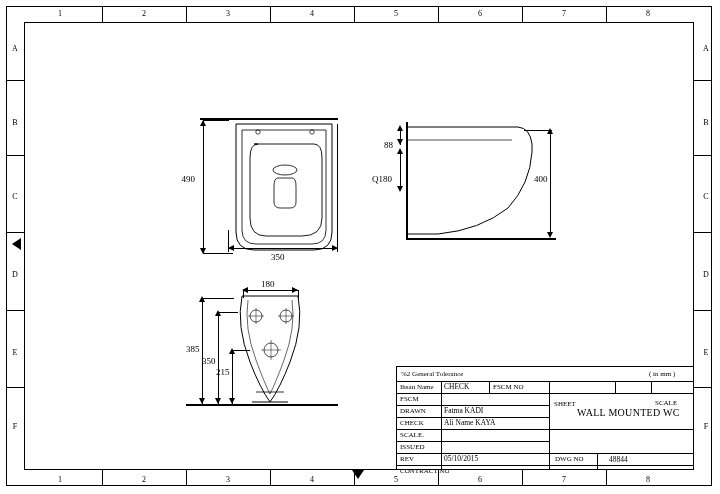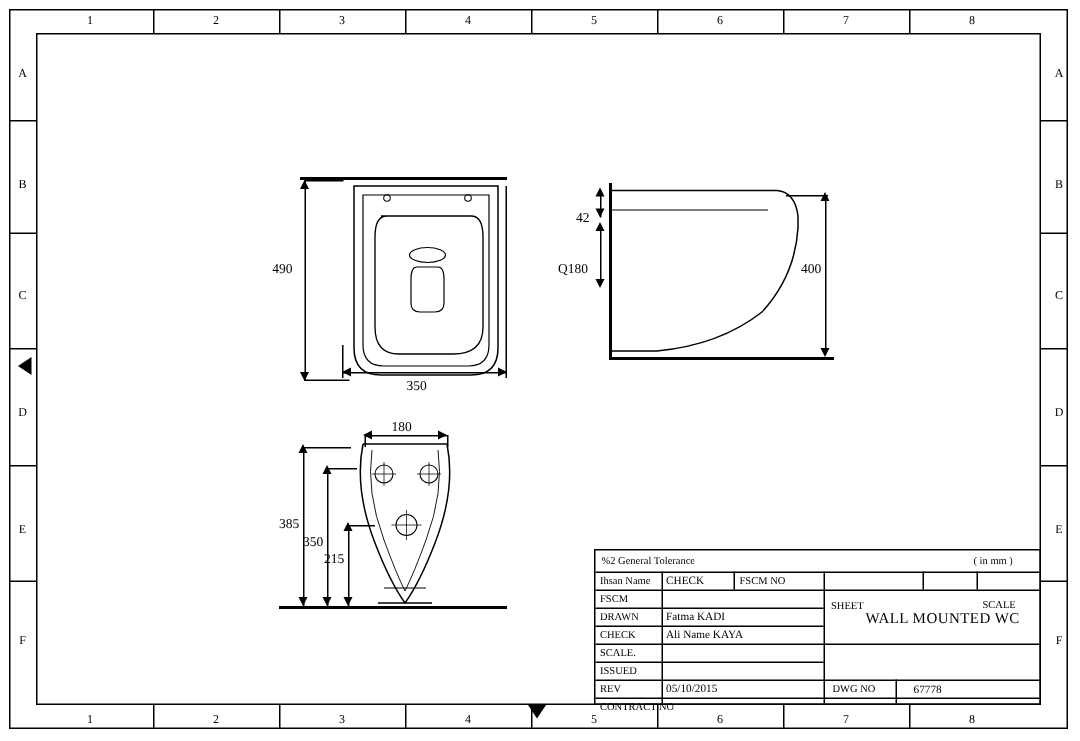--- a/index.html
+++ b/index.html
@@ -230,21 +230,21 @@
       <path d="M110,5 Q122,6 124,22 L124,30" fill="none" stroke="#000" stroke-width="1"></path>
 
       <path d="M124,30 Q122,62 100,86 Q72,108 30,112 L0,112" fill="none" stroke="#000" stroke-width="1"></path>
 
       <path d="M0,18 L104,18" fill="none" stroke="#000" stroke-width="0.7"></path>
     </svg>
 
     <div class="ln" style="left:400px; top:127px; width:1px; height:18px;"></div>
     <div class="arrow-up" style="left:397px; top:125px;"></div>
     <div class="arrow-down" style="left:397px; top:139px;"></div>
-    <div class="dim-text" style="left:384px; top:140px;">42</div>
+    <div class="dim-text" style="left:384px; top:140px;">88</div>
 
     <div class="ln" style="left:400px; top:150px; width:1px; height:40px;"></div>
     <div class="arrow-up" style="left:397px; top:148px;"></div>
     <div class="arrow-down" style="left:397px; top:186px;"></div>
     <div class="dim-text" style="left:372px; top:174px;">Q180</div>
 
     <div class="ln" style="left:550px; top:130px; width:1px; height:106px;"></div>
     <div class="arrow-up" style="left:547px; top:128px;"></div>
     <div class="arrow-down" style="left:547px; top:232px;"></div>
     <div class="ln" style="left:524px; top:130px; width:28px; height:1px;"></div>
@@ -334,18 +334,18 @@
     <div class="tb-cell" style="left:1px; top:63px;">SCALE.</div>
     <div class="tb-cell" style="left:1px; top:75px;">ISSUED</div>
     <div class="tb-cell" style="left:1px; top:87px;">REV</div>
     <div class="tb-cell" style="left:1px; top:99px;">CONTRACT NO</div>
     <div class="tb-cell" style="left:156px; top:87px;">DWG NO</div>
 
     <div class="tb-val" style="left:47px; top:15px;">CHECK</div>
     <div class="tb-val" style="left:47px; top:39px;">Fatma KADI</div>
     <div class="tb-val" style="left:47px; top:51px;">Ali Name KAYA</div>
     <div class="tb-val" style="left:47px; top:87px;">05/10/2015</div>
-    <div class="tb-val" style="left:212px; top:88px;">67778</div>
+    <div class="tb-val" style="left:212px; top:88px;">48844</div>
 
     <div class="tb-title" style="left:180px; top:40px;">WALL MOUNTED WC</div>
   </div>
 
 </div>
 
 </body></html>

